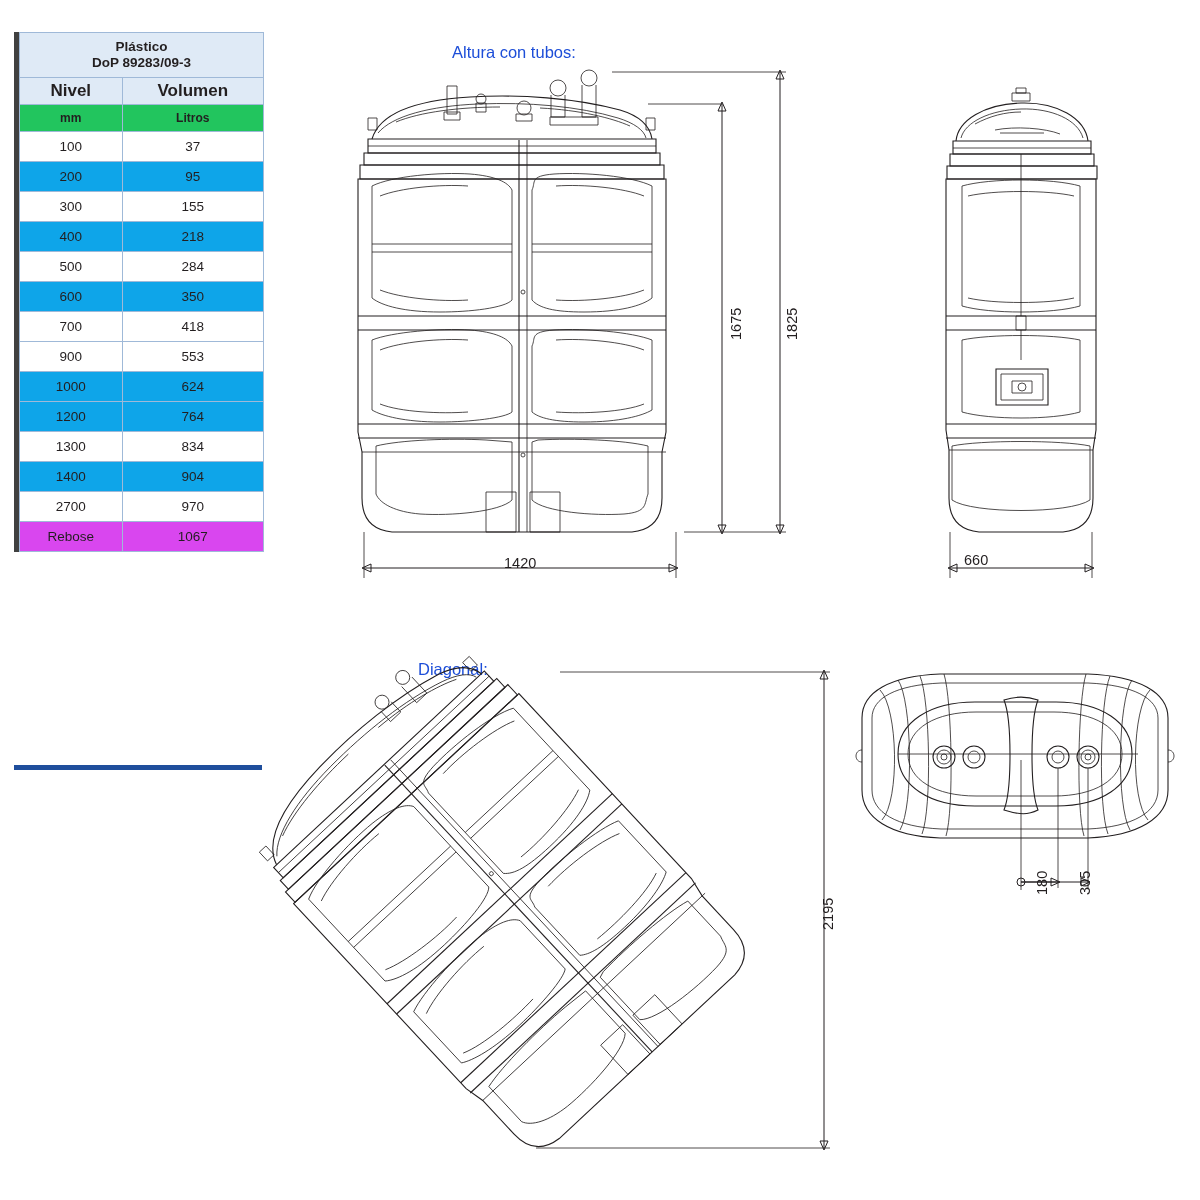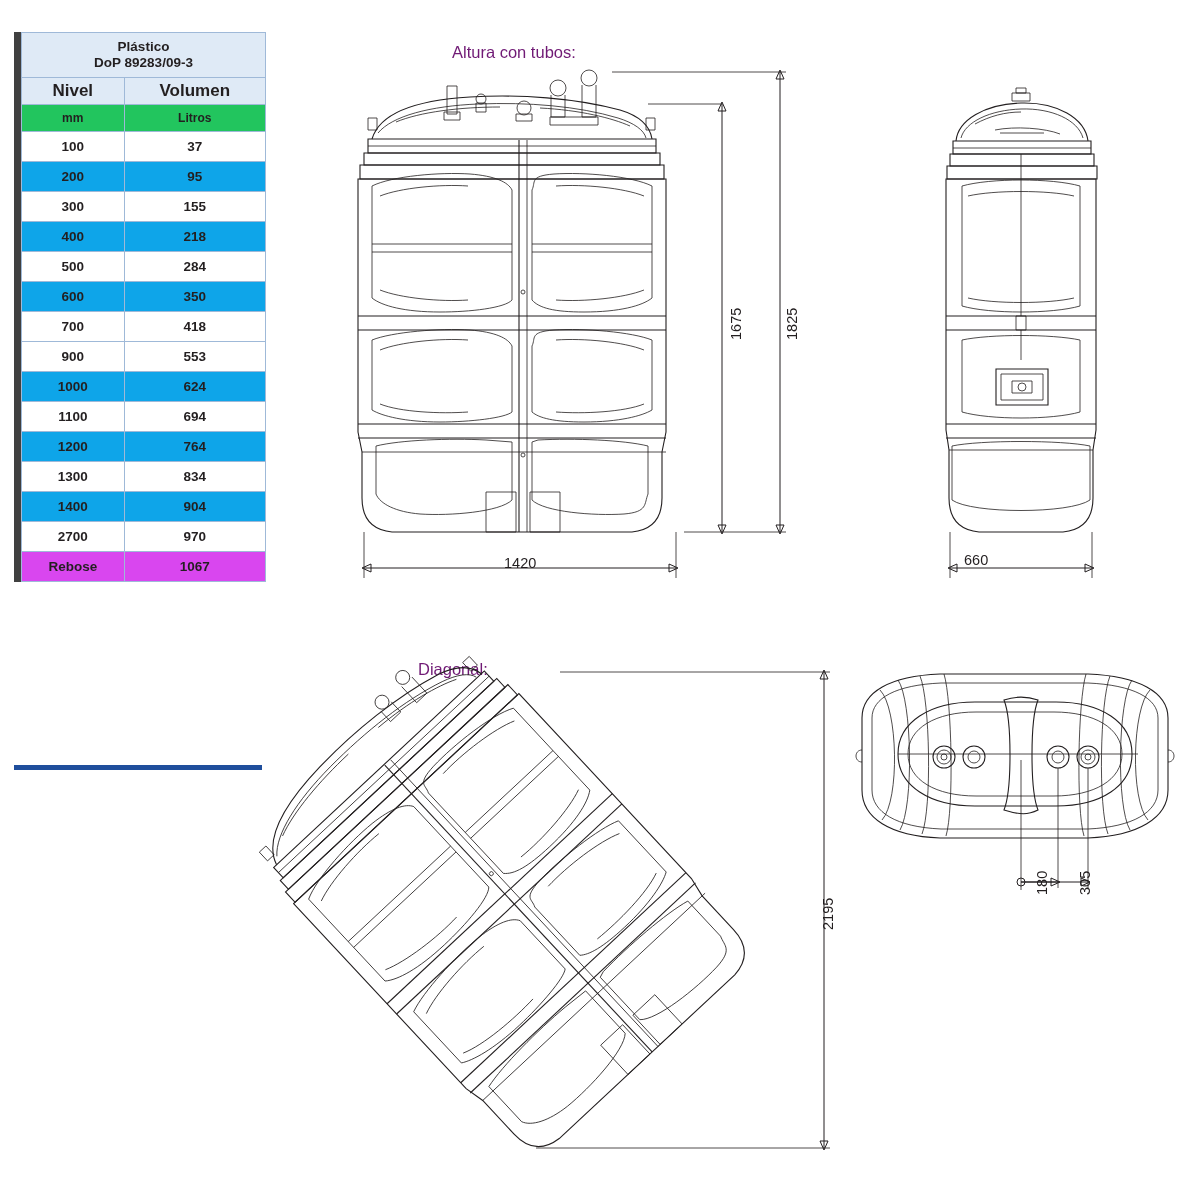--- a/index.html
+++ b/index.html
@@ -9,34 +9,34 @@
     font-family:"Liberation Sans", sans-serif;
     color:#231f20;
     position:relative;
     overflow:hidden;
   }
   .root{position:relative;width:1200px;height:1200px;}
 
   
   .table-wrap{
     position:absolute;left:14px;top:32px;width:248px;
-    border-left:7px solid #404040;
+    border-left:5px solid #404040;
     box-sizing:border-box;
   }
   table.vol{
     border-collapse:collapse;
     width:245px;
     font-size:13.5px;
   }
   table.vol td, table.vol th{
     border:1px solid #9fb9d8;
     text-align:center;
     padding:0;
     height:29px;
-    font-weight:bold;
+    font-weight:normal;
     color:#231f20;
   }
   table.vol tr.title td{
     background:#dfeaf6;
     height:38px;
     font-weight:bold;
     font-size:13.5px;
     line-height:16px;
     padding:3px 0;
   }
@@ -58,21 +58,21 @@
   table.vol td.colA{width:102px;}
   table.vol td.colB{width:141px;}
   .tbl-bottom{
     position:absolute;left:14px;width:248px;height:5px;background:#1f4e9c;
   }
 
   
   .lbl{
     position:absolute;
     font-size:15px;
-    color:#701a75;
+    color:#1d4ed8;
     white-space:nowrap;
   }
   .lbl.big{font-size:16.5px;}
   .dim{
     position:absolute;
     font-size:14.5px;
     color:#231f20;
     white-space:nowrap;
   }
   .vert{
@@ -136,24 +136,20 @@
           <td class="colA">700</td>
           <td class="colB">418</td>
         </tr>
         <tr class="r-even">
           <td class="colA">900</td>
           <td class="colB">553</td>
         </tr>
         <tr class="r-odd">
           <td class="colA">1000</td>
           <td class="colB">624</td>
-        </tr>
-        <tr class="r-even">
-          <td class="colA">1100</td>
-          <td class="colB">694</td>
         </tr>
         <tr class="r-odd">
           <td class="colA">1200</td>
           <td class="colB">764</td>
         </tr>
         <tr class="r-even">
           <td class="colA">1300</td>
           <td class="colB">834</td>
         </tr>
         <tr class="r-odd">

